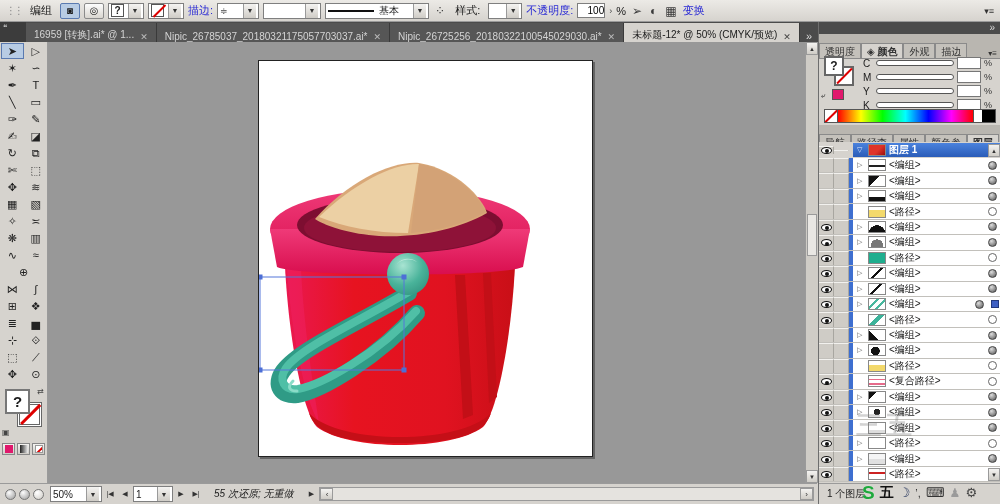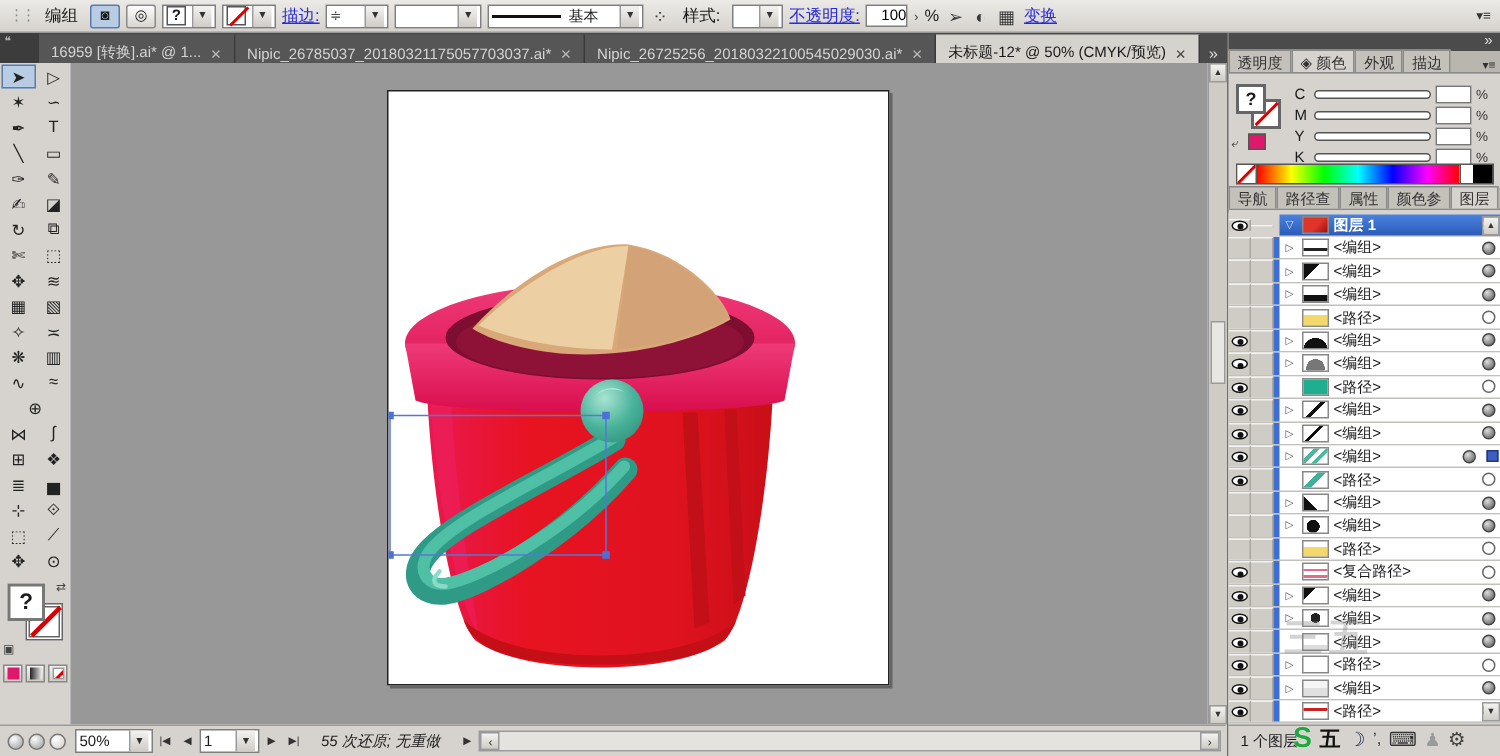--- a/index.html
+++ b/index.html
@@ -6,21 +6,21 @@
   html,body { width:1000px; height:504px; overflow:hidden; }
   body { font-family:"Liberation Sans","DejaVu Sans",sans-serif; font-size:11px; color:#1a1a1a; }
   #app { position:relative; width:1000px; height:504px; background:#d6d3ce; }
 
   
   #control-bar { position:absolute; left:0; top:0; width:1000px; height:22px;
     background:linear-gradient(#eceae6,#d6d3ce); border-bottom:1px solid #9a9a9a;
     display:flex; align-items:center; gap:4px; padding:0 6px; }
   .grip { color:#8a8a8a; letter-spacing:-2px; font-size:10px; }
   .cb-label { padding:0 4px; }
-  .link { color:#2a2ad4; text-decoration:underline; cursor:pointer; white-space:nowrap;text-align:center; }
+  .link { color:#2a2ad4; cursor:pointer; white-space:nowrap;text-align:center; }
   .tbtn { width:20px; height:16px; border:1px solid #8b8b8b; background:linear-gradient(#fdfdfd,#d9d6d0);
     display:inline-flex; align-items:center; justify-content:center; font-size:10px; border-radius:2px; }
   .tbtn.pressed { background:#b8cce4; border-color:#5a7ab0; }
   .combo { height:16px; background:#fff; border:1px solid #7f7f7f; display:inline-flex; align-items:center;
     padding:0 2px; position:relative; font-size:10px; }
   .combo .arrow { width:13px; height:14px; margin-left:auto; background:linear-gradient(#f4f3f1,#cfccc6);
     border-left:1px solid #9a9a9a; display:flex; align-items:center; justify-content:center; font-size:7px; color:#333; }
   .mini { font-size:9px; color:#444; }
   .cb-input { width:28px; height:15px; border:1px solid #7f7f7f; background:#fff; font-size:10px; text-align:right; }
   .cb-icon { font-size:12px; color:#3a3a3a; padding:0 2px; }
@@ -91,25 +91,25 @@
   #status-text { padding:0 10px; white-space:nowrap;font-style:italic; }
   #hscroll { flex:1; height:14px; background:#e5e3df; border:1px solid #9a9a9a; position:relative; margin-right:1px; }
   .h-arrow { position:absolute; top:0; width:13px; height:12px; background:linear-gradient(#f4f3f1,#cfccc6);
     border:1px solid #9a9a9a; font-size:8px; line-height:11px; text-align:center; color:#333; }
 
   
   #dock { position:absolute; left:818px; top:22px; width:182px; height:482px; background:#d6d3ce;
     border-left:1px solid #6e6e6e; }
   #dock-header { position:absolute; left:0; top:0; width:182px; height:12px; background:#4b4b4b;
     color:#ddd; font-size:10px; text-align:right; padding-right:6px; line-height:11px; }
-  .ptabs { position:absolute; left:0; width:182px; height:15px; display:flex; align-items:flex-end;
+  .ptabs { position:absolute; left:0; width:182px; height:25px; display:flex; align-items:flex-end;
     background:#b9b6b0; border-bottom:1px solid #8a8a8a; }
   .ptab { padding:1px 5px; font-size:10px; color:#333; background:#c4c1bb; border:1px solid #8a8a8a;
     border-bottom:none; white-space:nowrap; height:15px; }
-  .ptab.active { background:#d6d3ce; font-weight:normal; }
+  .ptab.active { background:#d6d3ce; font-weight:bold; }
   .ptab-menu { margin-left:auto; font-size:8px; color:#333; padding:0 4px; }
   #tabs1 { top:12px; }
   #color-panel { position:absolute; left:0; top:29px; width:182px; height:74px; }
   #cp-proxy { position:absolute; left:5px; top:5px; width:34px; height:34px; }
   #cp-fill { position:absolute; left:0; top:0; width:20px; height:20px; background:#fff; border:2px solid #666;
     z-index:2; text-align:center; line-height:16px; font-weight:bold; font-size:12px; }
   #cp-stroke { position:absolute; left:10px; top:10px; width:20px; height:20px; background:#fff;
     border:2px solid #666; }
   #cp-stroke::after { content:""; position:absolute; left:-2px; top:7px; width:21px; height:2px;
     background:#d00; transform:rotate(-45deg); }

